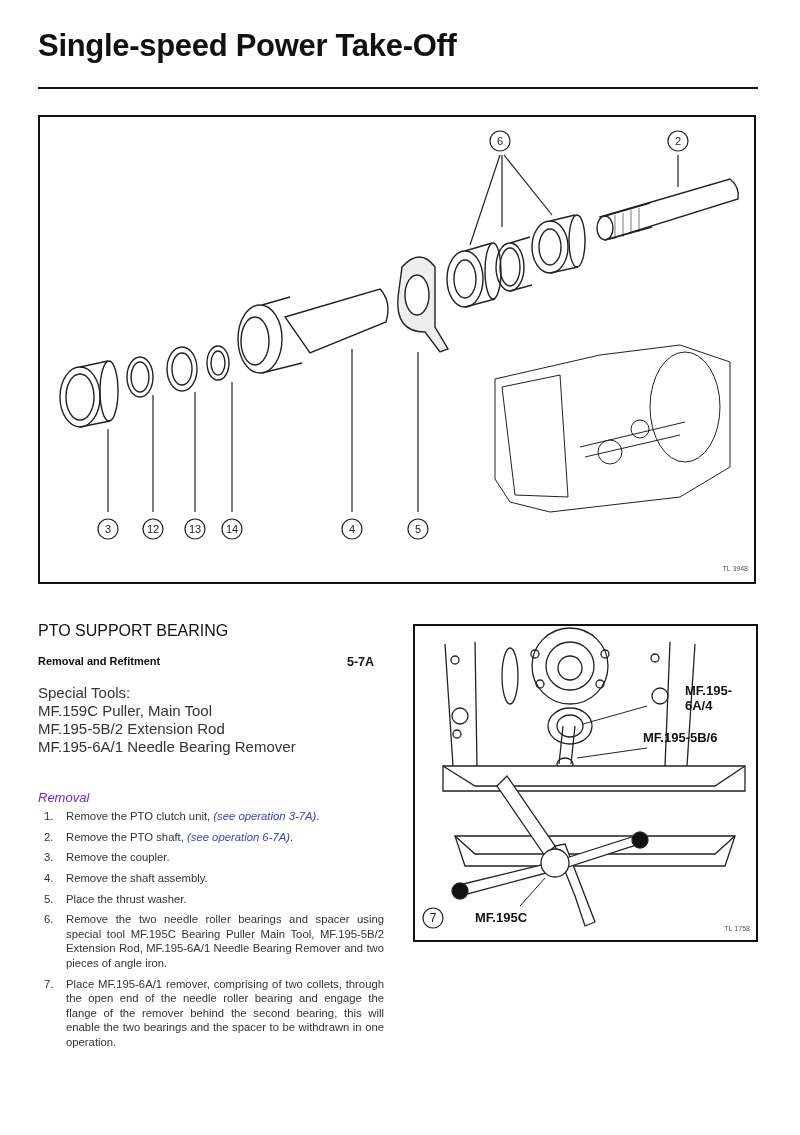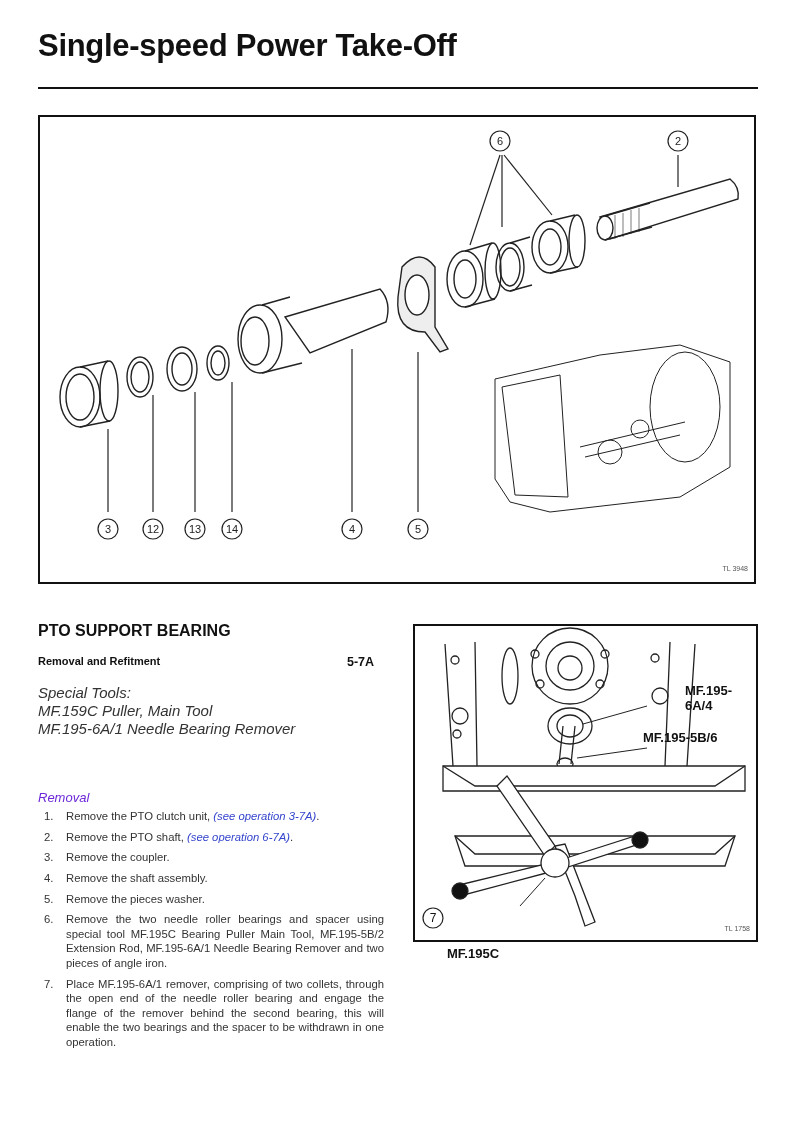--- a/index.html
+++ b/index.html
@@ -2,24 +2,24 @@
 <html><head>
 <meta charset="utf-8">
 <style>
   html,body{margin:0;padding:0;background:#fff;}
   body{width:800px;height:1135px;position:relative;overflow:hidden;font-family:"Liberation Sans",sans-serif;color:#111;}
   .title{position:absolute;left:38px;top:28px;font-size:31px;font-weight:bold;letter-spacing:-0.3px;}
   .rule{position:absolute;left:38px;top:87px;width:720px;height:2px;background:#111;}
   .fig1{position:absolute;left:38px;top:115px;width:718px;height:469px;border:2px solid #111;box-sizing:border-box;}
   .fig1 svg{position:absolute;left:0;top:0;}
   .figref{position:absolute;font-size:7px;color:#555;}
-  .sec-title{position:absolute;left:38px;top:622px;font-size:16px;font-weight:bold;}
+  .sec-title{position:absolute;left:38px;top:622px;font-size:16px;font-weight:normal;}
   .sub-title{position:absolute;left:38px;top:655px;font-size:11px;font-weight:bold;}
   .op-num{position:absolute;left:347px;top:655px;font-size:12.5px;font-weight:bold;}
-  .tools{position:absolute;left:38px;top:684px;font-size:15px;font-style:italic;color:#333;line-height:18px;}
+  .tools{position:absolute;left:38px;top:684px;font-size:15px;color:#333;line-height:18px;}
   .removal-h{position:absolute;left:38px;top:790px;font-size:13px;color:#6d28d9;font-style:italic;}
   .steps{position:absolute;left:44px;top:809px;width:340px;font-size:11.3px;color:#333;line-height:14.5px;margin:0;padding:0;list-style:none;}
   .steps li{position:relative;padding-left:22px;margin-bottom:6.2px;text-align:justify;}
   .steps li .n{position:absolute;left:0;top:0;}
   .link{color:#3344cc;font-style:italic;margin-top:36px;}
   .fig2{position:absolute;left:413px;top:624px;width:345px;height:318px;border:2px solid #111;box-sizing:border-box;}
   .fig2 svg{position:absolute;left:0;top:0;}
   .callout{position:absolute;font-size:13px;font-weight:bold;color:#111;}
 </style>
 </head>
@@ -129,30 +129,31 @@
   <div class="figref" style="right:6px;bottom:10px;">TL 3948</div>
 </div>
 
 <div class="sec-title">PTO SUPPORT BEARING</div>
 <div class="sub-title">Removal and Refitment</div>
 <div class="op-num">5-7A</div>
 
 <div class="tools">
   <div>Special Tools:</div>
   <div>MF.159C  Puller, Main Tool</div>
+  <div>MF.195-5B/2 Extension Rod</div>
   <div>MF.195-6A/1 Needle Bearing Remover</div>
 </div>
 
 <div class="removal-h">Removal</div>
 <ul class="steps">
   <li><span class="n">1.</span><span>Remove the PTO clutch unit, </span><span class="link">(see operation 3-7A)</span><span>.</span></li>
   <li><span class="n">2.</span><span>Remove the PTO shaft, </span><span class="link">(see operation 6-7A)</span><span>.</span></li>
   <li><span class="n">3.</span><span>Remove the coupler.</span></li>
   <li><span class="n">4.</span><span>Remove the shaft assembly.</span></li>
-  <li><span class="n">5.</span><span>Remove the pieces washer.</span></li>
+  <li><span class="n">5.</span><span>Place the thrust washer.</span></li>
   <li><span class="n">6.</span><span>Remove the two needle roller bearings and spacer using special tool MF.195C Bearing Puller Main Tool, MF.195-5B/2 Extension Rod, MF.195-6A/1 Needle Bearing Remover and two pieces of angle iron.</span></li>
   <li><span class="n">7.</span><span>Place MF.195-6A/1 remover, comprising of two collets, through the open end of the needle roller bearing and engage the flange of the remover behind the second bearing, this will enable the two bearings and the spacer to be withdrawn in one operation.</span></li>
 </ul>
 
 <div class="fig2">
   <svg width="341" height="314" viewBox="0 0 341 314" fill="none" stroke="#222" stroke-width="1.3">
     <g>
       <path d="M30,18 L38,140 M60,16 L62,140 M255,16 L250,140 M280,18 L272,140"></path>
       <ellipse cx="95" cy="50" rx="8" ry="28"></ellipse>
       <circle cx="40" cy="34" r="4"></circle>
@@ -192,15 +193,15 @@
     <g stroke-width="1">
       <path d="M232,80 L168,98"></path>
         <path d="M232,122 L162,132"></path>
         <path d="M130,252 L105,280"></path>
     </g>
     <circle cx="18" cy="292" r="10" stroke-width="1.2"></circle>
     <text x="18" y="296" text-anchor="middle" font-family="Liberation Sans, sans-serif" font-size="12" fill="#111" stroke="none">7</text>
   </svg>
   <div class="callout" style="left:228px;top:57px;margin-left:42px;">MF.195-6A/4</div>
   <div class="callout" style="left:228px;top:104px;">MF.195-5B/6</div>
-  <div class="callout" style="left:32px;top:284px;margin-top:36px;">MF.195C</div>
+  <div class="callout" style="left:60px;top:284px;">MF.195C</div>
   <div class="figref" style="right:6px;bottom:8px;">TL 1758</div>
 </div>
 
 </body></html>

